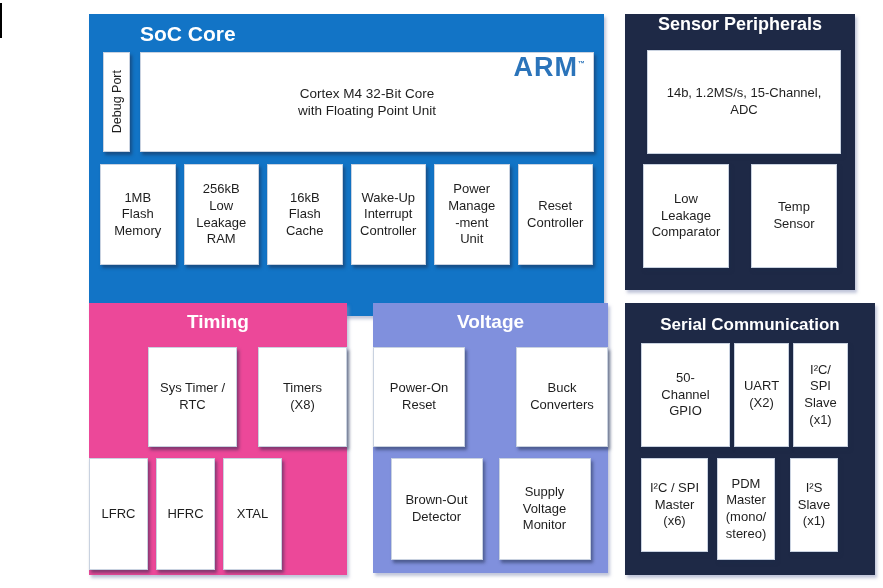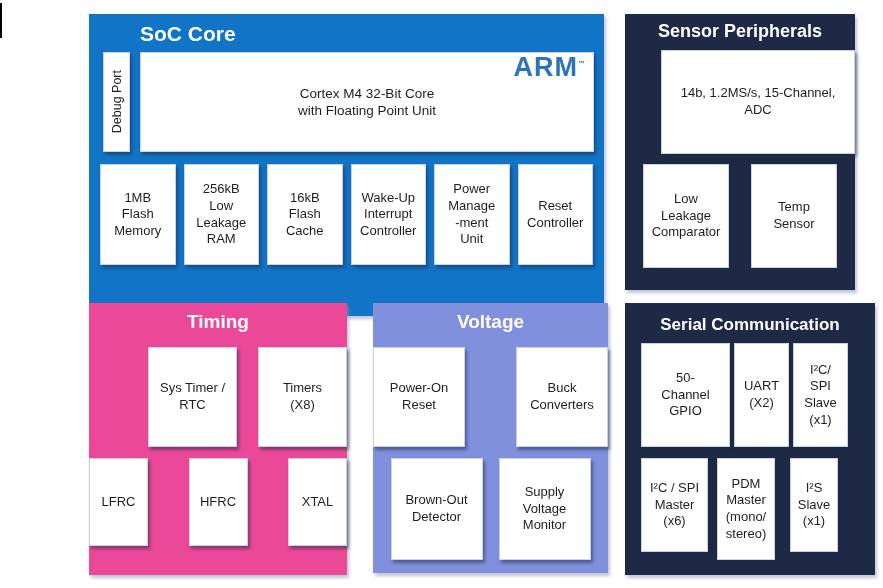--- a/index.html
+++ b/index.html
@@ -29,33 +29,33 @@
   .soc .cpu { position:absolute; left:51px; top:38px; width:454px; height:100px; }
   .cpu-text { white-space:pre-line; text-align:center; font-size:13.5px; }
   .armlogo { position:absolute; top:0px; right:8px; color:#2B74BA; font-weight:bold;
              font-size:27px; letter-spacing:1px; line-height:1.1; }
   .armlogo .tm { font-size:7px; vertical-align:super; letter-spacing:0; }
   .soc-row { position:absolute; left:11px; top:150px; width:493px; height:101px; display:flex; gap:8px; }
   .soc-row .wbox { flex:1; }
 
   
   .sensor { left:625px; top:14px; width:230px; height:276px; background:#1E2946; }
-  .sensor .panel-title { text-align:center; padding-top:7px; font-size:18px; }
-  .sensor .adc { position:absolute; left:36px; top:36px; width:194px; height:104px; }
+  .sensor .panel-title { text-align:center; font-size:18px; }
+  .sensor .adc { position:absolute; left:22px; top:36px; width:194px; height:104px; }
   .sensor-row { position:absolute; left:18px; top:150px; width:194px; height:104px; display:flex; gap:22px; }
   .sensor-row .wbox { flex:1; }
 
   
   .timing { left:89px; top:303px; width:258px; height:272px; background:#ec4899; }
   .timing .panel-title { text-align:center; padding-top:8px; font-size:19px; }
   .timing-row1 { position:absolute; left:0; top:44px; width:100%; height:100px;
                  display:flex; gap:21px; justify-content:flex-end; }
   .timing-row1 .wbox { width:89px; }
-  .timing-row2 { position:absolute; left:0; top:155px; width:100%; height:88px;
-                 display:flex; gap:8px; justify-content:space-between; }
+  .timing-row2 { position:absolute; left:0; top:155px; width:100%; height:112px;
+                 display:flex; gap:8px; justify-content:flex-start; }
   .timing-row2 .wbox { width:59px; }
 
   
   .voltage { left:373px; top:303px; width:235px; height:270px; background:#8090DD; }
   .voltage .panel-title { text-align:center; padding-top:8px; font-size:19px; }
   .volt-row1 { position:absolute; left:0; top:44px; width:100%; height:100px;
                display:flex; gap:16px; justify-content:space-between; }
   .volt-row2 { position:absolute; left:0; top:155px; width:100%; height:102px;
                display:flex; gap:16px; justify-content:center; }
   .voltage .wbox { width:92px; }

